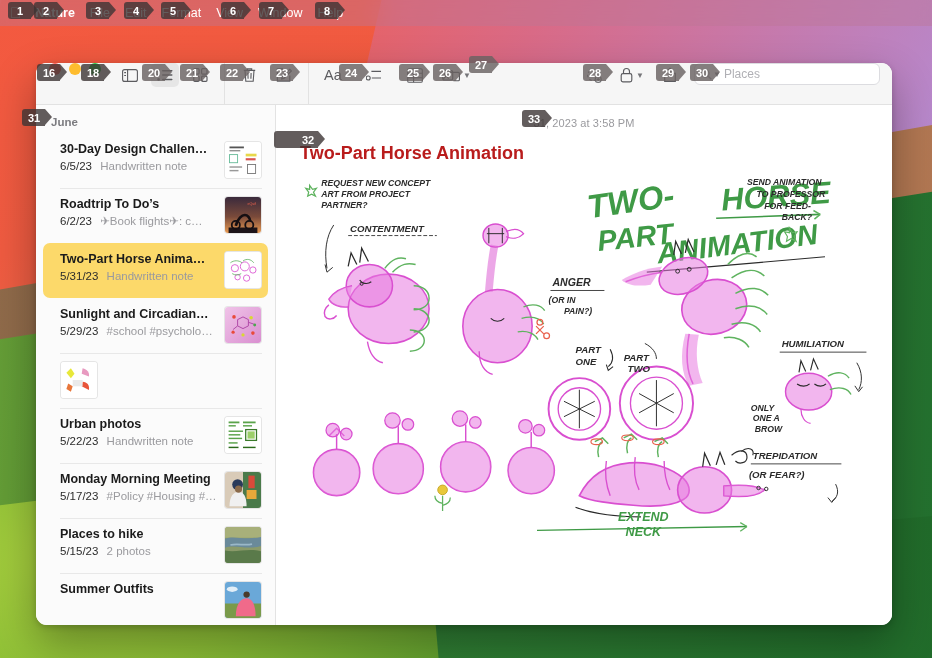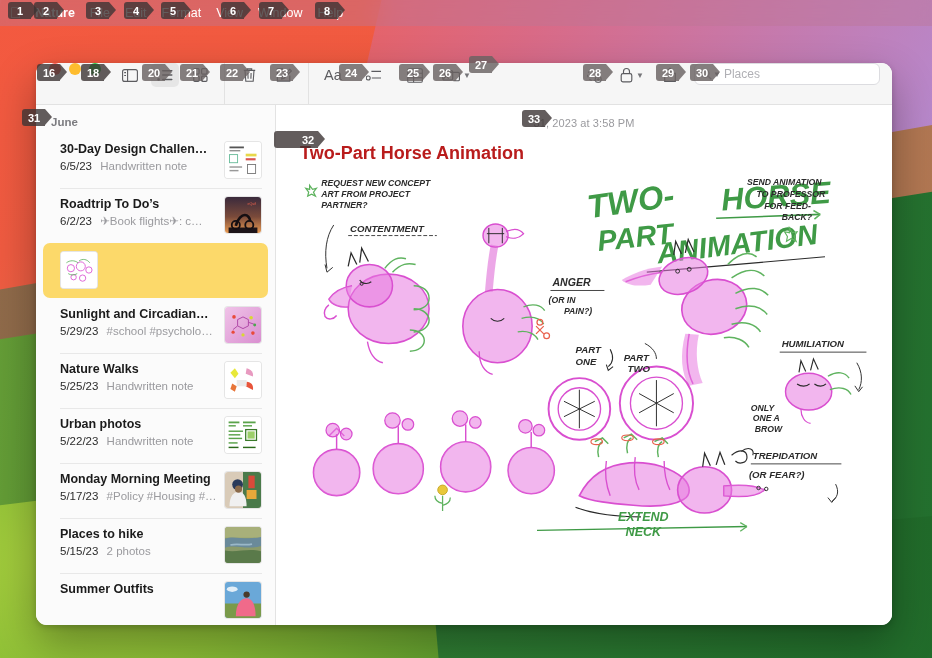--- a/index.html
+++ b/index.html
@@ -407,20 +407,27 @@
             <path d="M4 34h32v6H4z" fill="#1d1418"></path>
             <path d="M12 32c2-8 7-12 10-12s6 3 6 7" stroke="#150f12" stroke-width="3" fill="none"></path>
             <circle cx="12" cy="31" r="4.5" fill="none" stroke="#150f12" stroke-width="2"></circle>
             <circle cx="27" cy="31" r="4.5" fill="none" stroke="#150f12" stroke-width="2"></circle>
           </svg>
         </div>
       </div>
 
 
       <div class="note-row selected">
+        <div class="note-text">
+          <div class="note-title">Two-Part Horse Anima…</div>
+          <div class="note-sub">
+            <span>5/31/23</span>
+            <span class="snippet">Handwritten note</span>
+          </div>
+        </div>
         <div class="thumb">
           <svg viewBox="0 0 40 40">
               <rect width="40" height="40" fill="#fff"></rect>
             <g stroke="#d94fd0" stroke-width="1.1" fill="none" opacity=".85">
               <circle cx="11" cy="18" r="4"></circle>
                 <circle cx="22" cy="16" r="5"></circle>
                 <circle cx="31" cy="20" r="3.5"></circle>
               <circle cx="14" cy="28" r="3"></circle>
                 <circle cx="24" cy="29" r="3.5"></circle>
             </g>
@@ -463,27 +470,20 @@
                 <circle cx="20" cy="31" r="1.8"></circle>
               </g>
             <g fill="#4aa74d">
                 <circle cx="33" cy="20" r="1.6"></circle>
               </g>
           </svg>
         </div>
       </div>
 
       <div class="note-row">
-        <div class="note-text">
-          <div class="note-title">Nature Walks</div>
-          <div class="note-sub">
-            <span>5/25/23</span>
-            <span class="snippet">Handwritten note</span>
-          </div>
-        </div>
         <div class="thumb">
           <svg viewBox="0 0 40 40">
               <rect width="40" height="40" fill="#fff"></rect>
             <path d="M6 12l5-5 4 6-4 5z" fill="#e8e83a"></path>
             <path d="M24 7c5 1 8 5 7 9l-8-3z" fill="#e89ac0"></path>
             <path d="M8 24l5 3-2 6-5-3z" fill="#e8763a"></path>
             <path d="M24 22c5 0 8 4 7 9l-8-4z" fill="#e8543a"></path>
             <rect x="13" y="20" width="11" height="7" fill="#eaeaea"></rect>
           </svg>
         </div>

